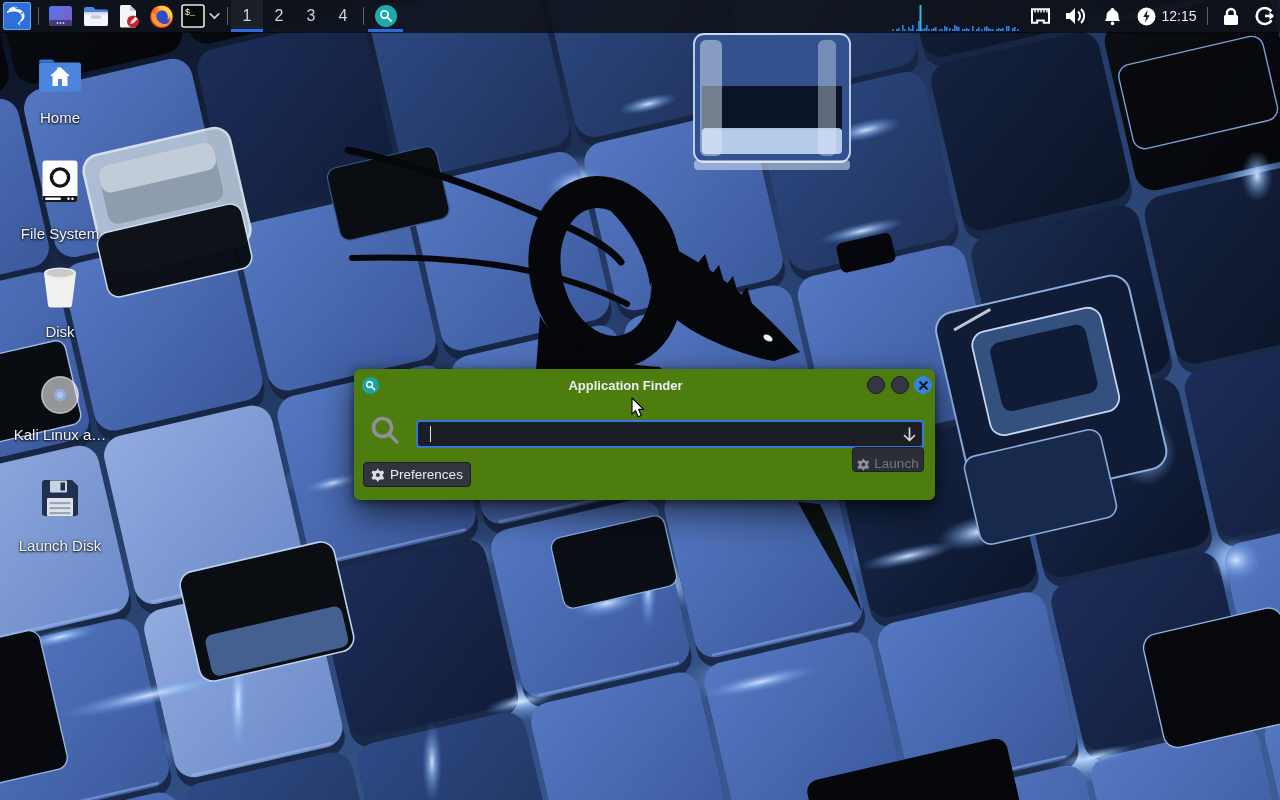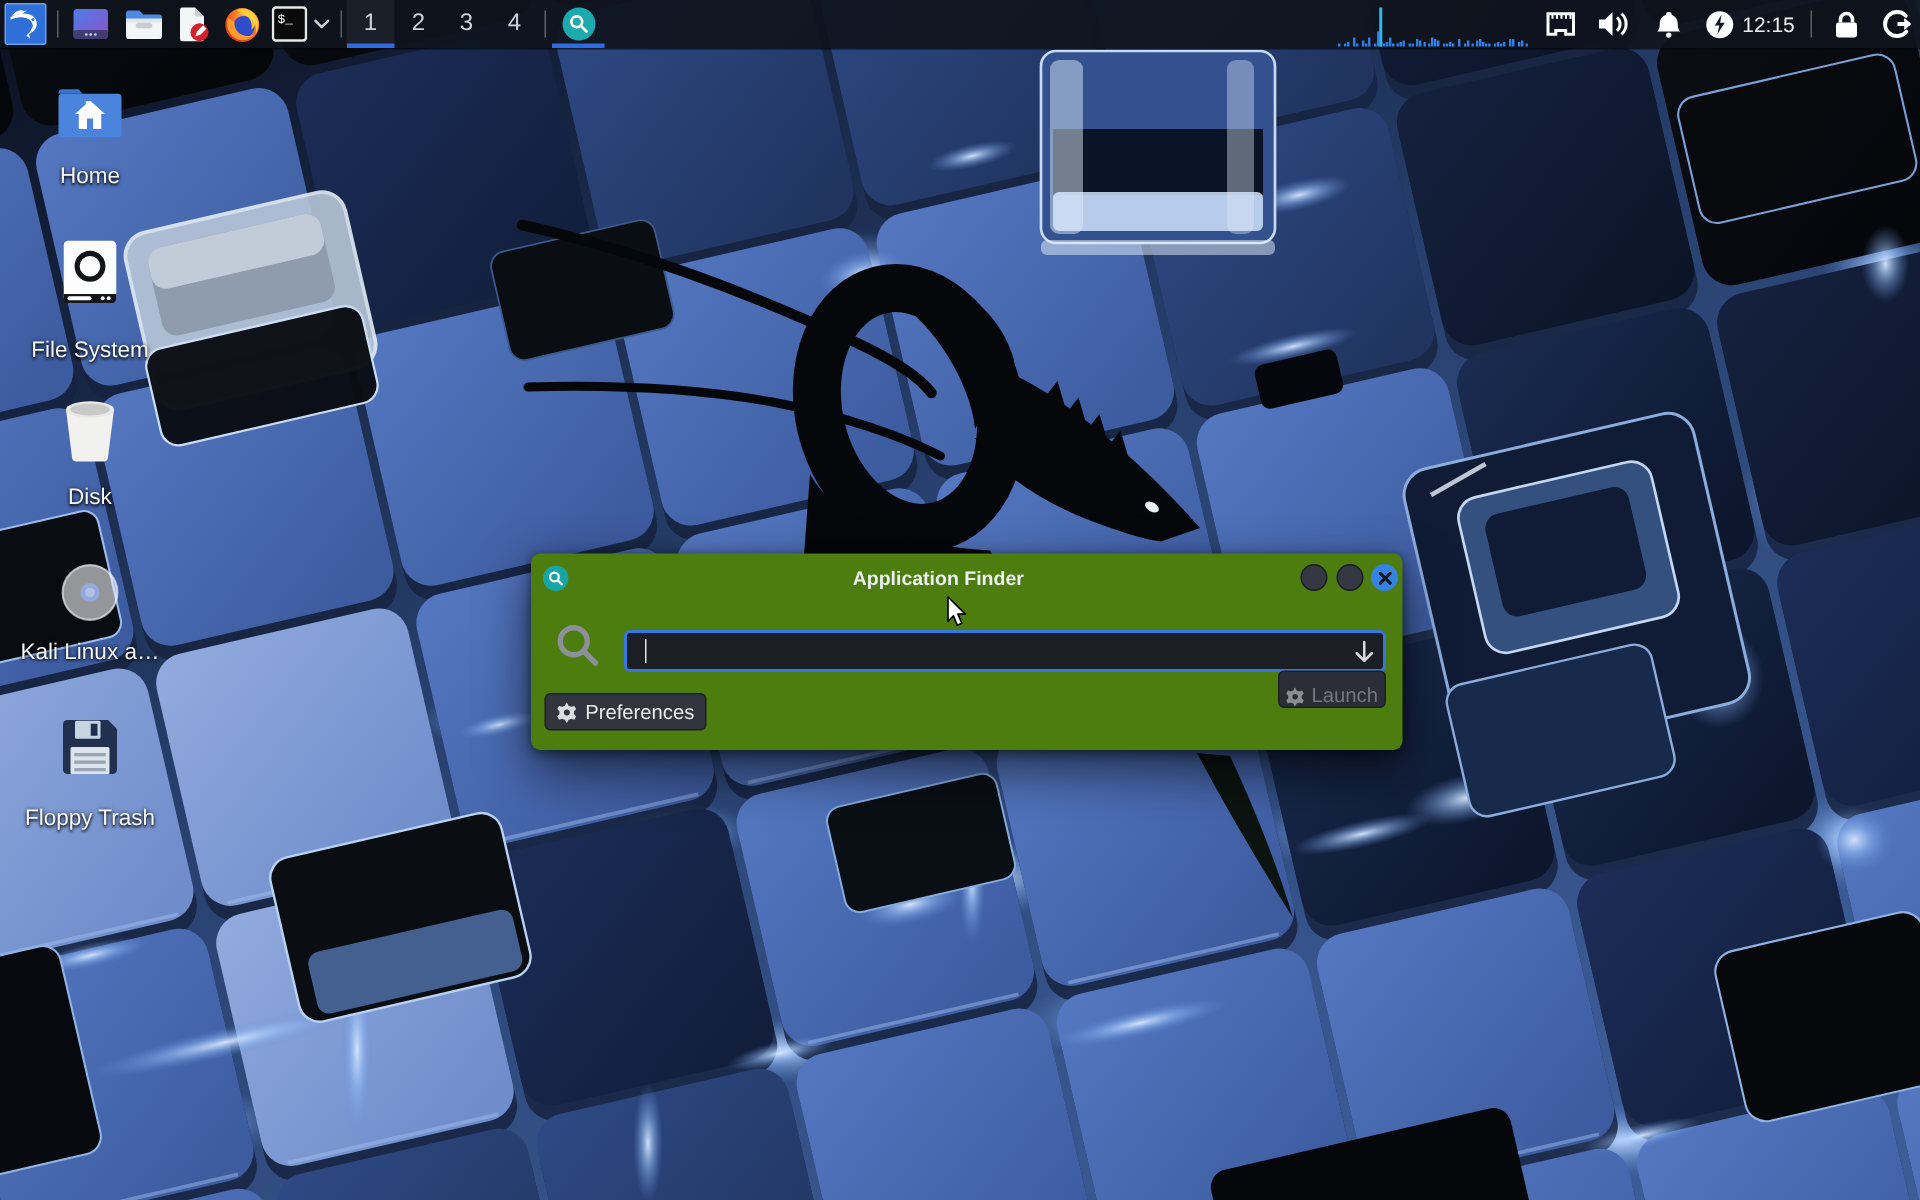--- a/index.html
+++ b/index.html
@@ -530,21 +530,21 @@
 <svg width="40" height="40" viewBox="0 0 40 40">
       <path d="M2,5 a3,3 0 0 1 3,-3 h27 l6,6 v27 a3,3 0 0 1 -3,3 H5 a3,3 0 0 1 -3,-3 Z" fill="#20304e"></path>
       <rect x="10" y="2.5" width="17" height="12" rx="1" fill="#c8d4e2"></rect>
       <rect x="20.5" y="4.5" width="4.5" height="8" fill="#20304e"></rect>
       <rect x="7" y="20" width="26" height="18" rx="1" fill="#dde4ec"></rect>
       <rect x="9.5" y="24" width="21" height="2.2" fill="#9aa6b6"></rect>
       <rect x="9.5" y="29" width="21" height="2.2" fill="#9aa6b6"></rect>
       <rect x="9.5" y="34" width="21" height="2.2" fill="#9aa6b6"></rect>
     </svg>
 </div>
-<div class="dlabel" style="left:60px;top:537px">Floppy Trash</div>
+<div class="dlabel" style="left:60px;top:537px">Launch Disk</div>
 <div id="dialog">
 <div style="position:absolute;left:8px;top:8px">
 <svg width="17" height="17" viewBox="0 0 17 17">
         <circle cx="8.5" cy="8.5" r="8.5" fill="#16a5a3"></circle>
         <circle cx="7.6" cy="7.6" r="2.9" fill="none" stroke="#fff" stroke-width="1.5"></circle>
         <line x1="9.8" y1="9.8" x2="12.6" y2="12.6" stroke="#fff" stroke-width="1.5" stroke-linecap="round"></line>
       </svg>
 </div>
 <div id="dtitle">Application Finder</div>
 <div class="circ" style="left:513px"></div>

